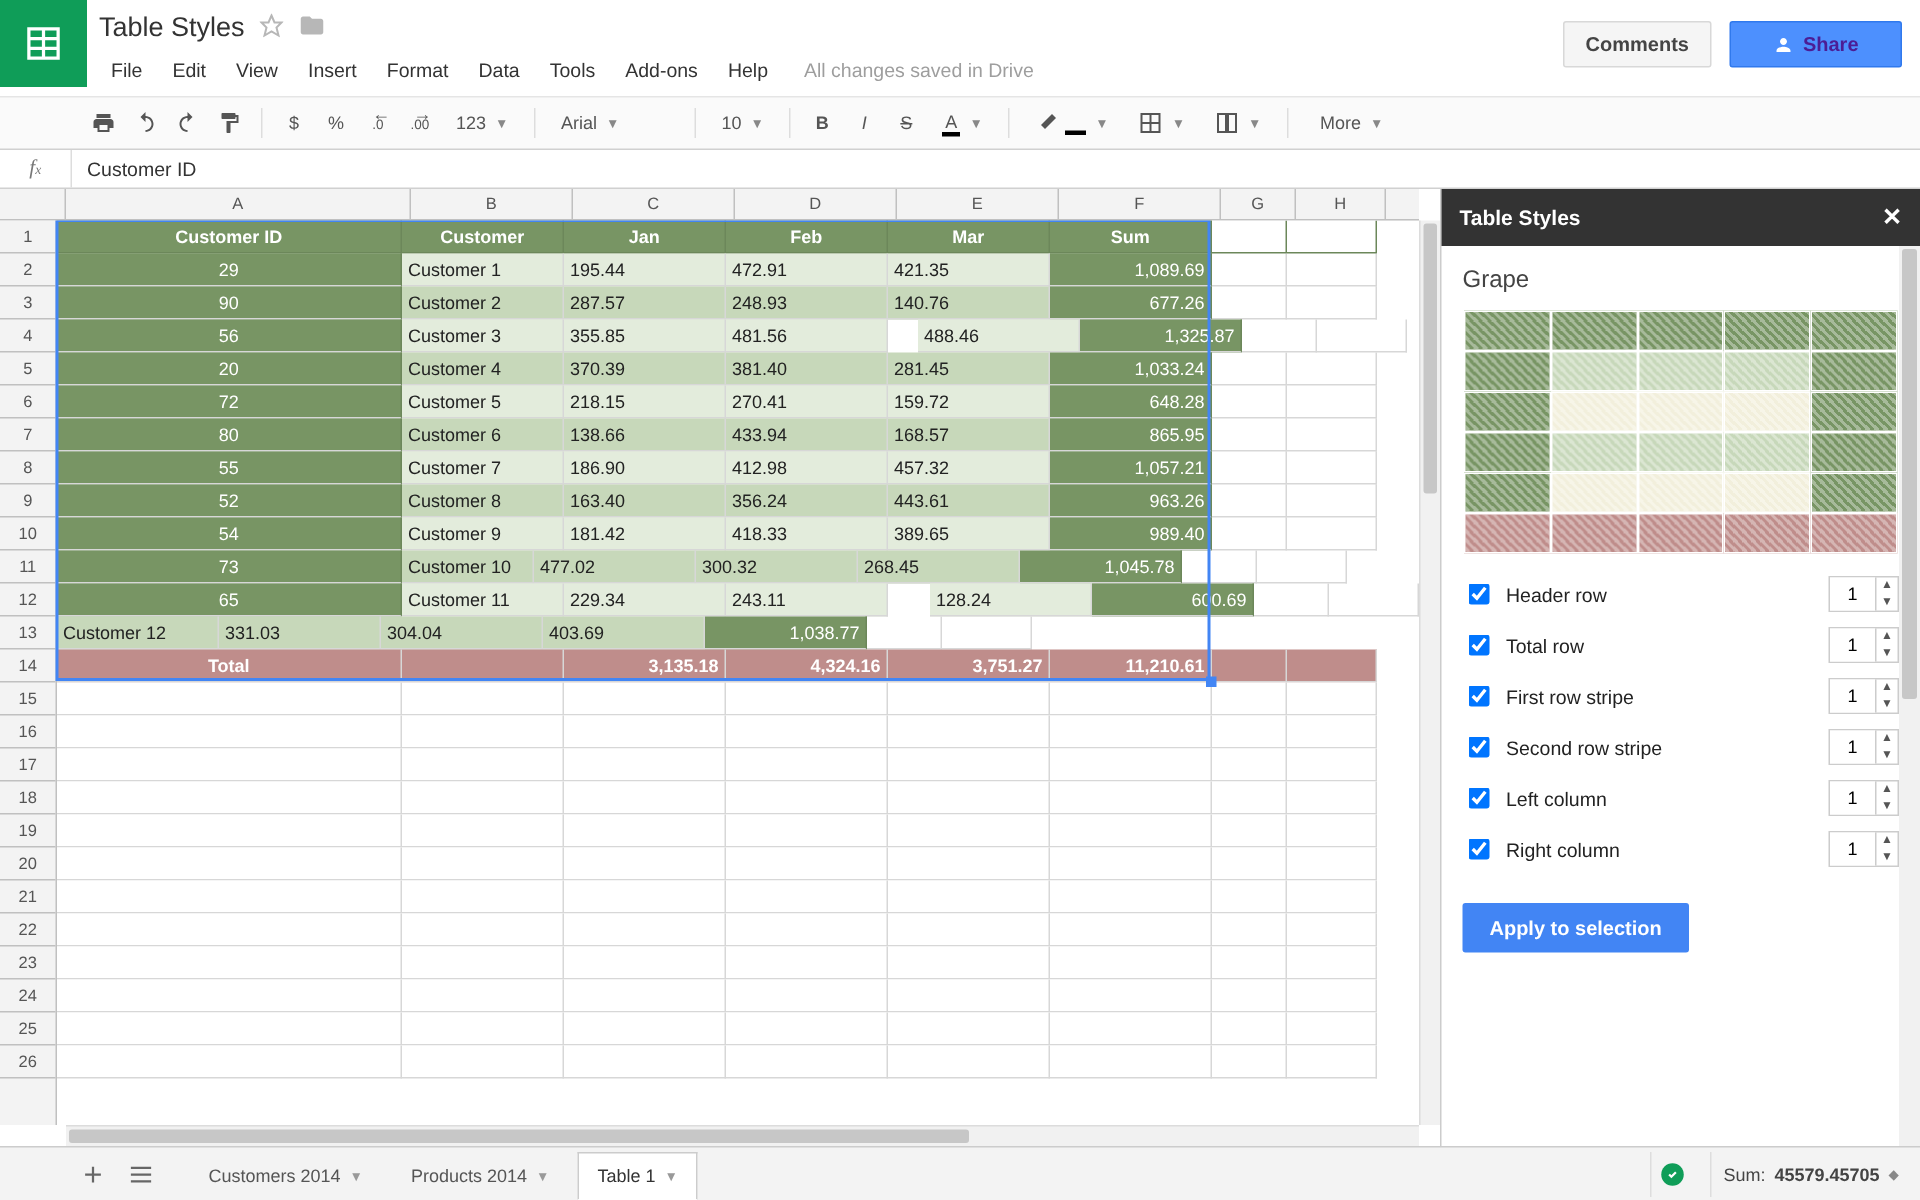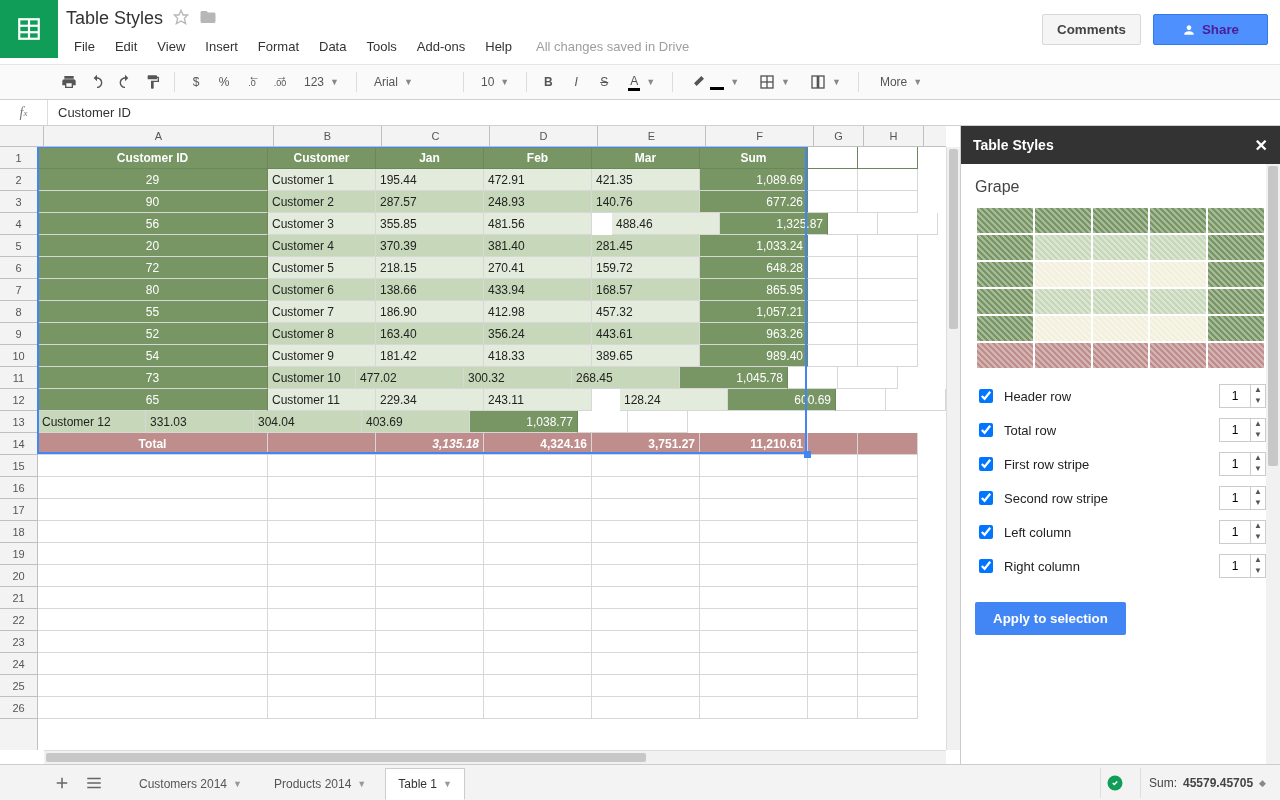--- a/index.html
+++ b/index.html
@@ -432,21 +432,21 @@
             <div class="cell val num" style="width: 108px;">331.03</div>
             <div class="cell val num" style="width: 108px;">304.04</div>
             <div class="cell val num" style="width: 108px;">403.69</div>
             <div class="cell sum-col" style="width: 108px; justify-content: flex-end;">1,038.77</div>
             <div class="cell " style="width: 50px;"></div>
             <div class="cell " style="width: 60px;"></div>
           </div>
           <div class="row total-row">
             <div class="cell " style="width: 230px;">Total</div>
             <div class="cell " style="width: 108px;"></div>
-            <div class="cell num" style="width: 108px; justify-content: flex-end; font-style: italic;">3,135.18</div>
+            <div class="cell num" style="width: 108px; justify-content: flex-end;">3,135.18</div>
             <div class="cell num" style="width: 108px; justify-content: flex-end;">4,324.16</div>
             <div class="cell num" style="width: 108px; justify-content: flex-end;">3,751.27</div>
             <div class="cell num" style="width: 108px; justify-content: flex-end;">11,210.61</div>
             <div class="cell " style="width: 50px; background: rgb(255, 255, 255); color: rgb(0, 0, 0);"></div>
             <div class="cell " style="width: 60px; background: rgb(255, 255, 255);"></div>
           </div>
           <div class="row blank">
             <div class="cell " style="width: 230px;"></div>
             <div class="cell " style="width: 108px;"></div>
             <div class="cell " style="width: 108px;"></div>

